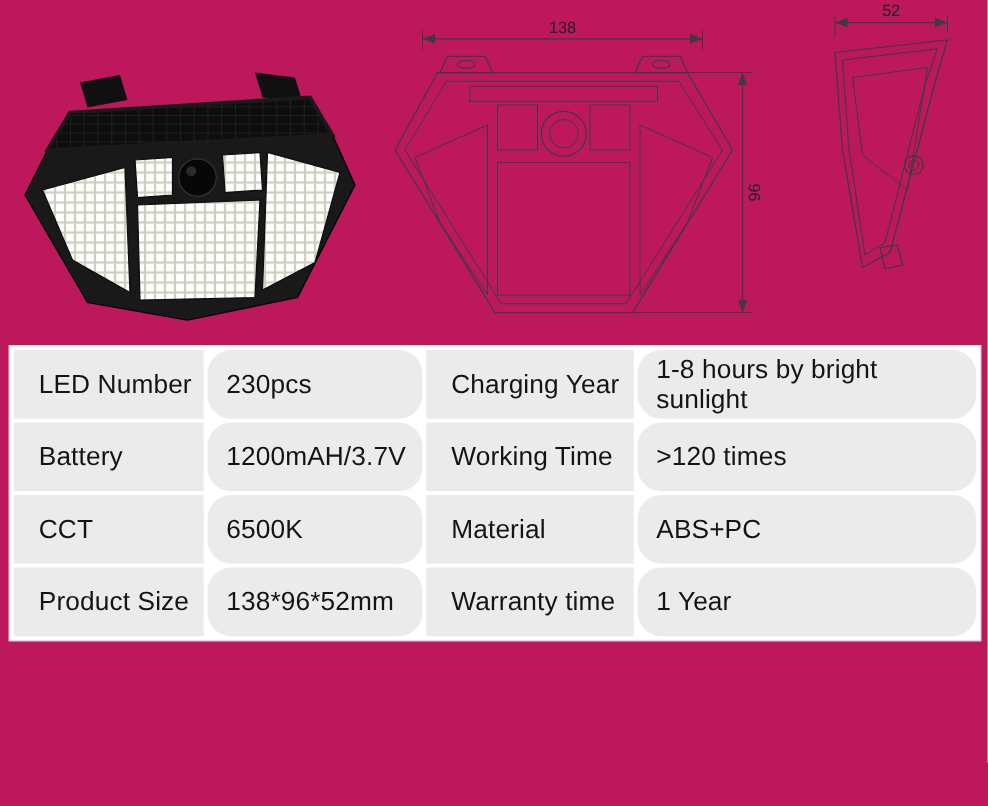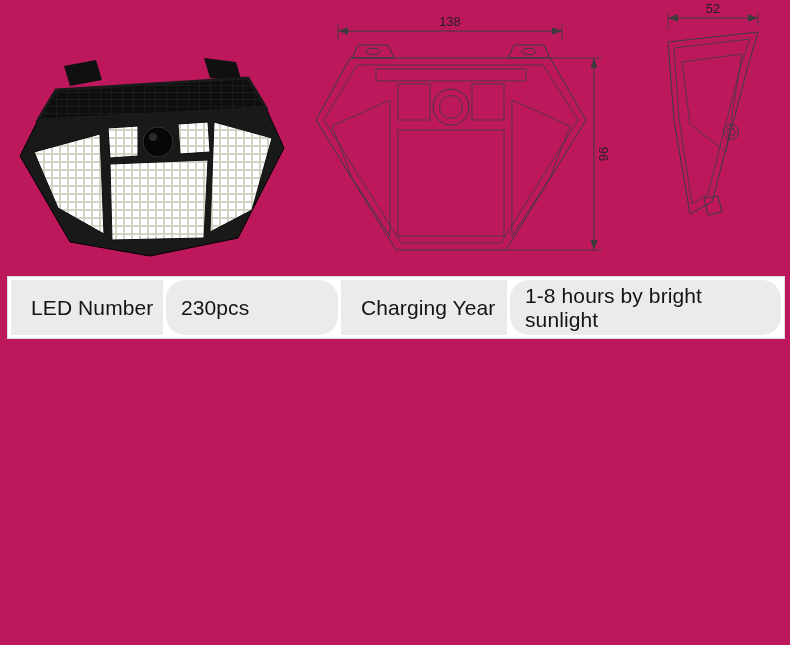--- a/index.html
+++ b/index.html
@@ -151,16 +151,34 @@
         <col class="c3">
         <col class="c4">
       </colgroup>
     <tbody>
       <tr>
         <td class="label">LED Number</td>
         <td class="value">230pcs</td>
         <td class="label">Charging Year</td>
         <td class="value">1-8 hours by bright sunlight</td>
       </tr>
+      <tr>
+        <td class="label">Battery</td>
+        <td class="value">1200mAH/3.7V</td>
+        <td class="label">Working Time</td>
+        <td class="value">&gt;120 times</td>
+      </tr>
+      <tr>
+        <td class="label">CCT</td>
+        <td class="value">6500K</td>
+        <td class="label">Material</td>
+        <td class="value">ABS+PC</td>
+      </tr>
+      <tr>
+        <td class="label">Product Size</td>
+        <td class="value">138*96*52mm</td>
+        <td class="label">Warranty time</td>
+        <td class="value">1 Year</td>
+      </tr>
     </tbody>
   </table>
 
 </div>
 
 </body></html>

